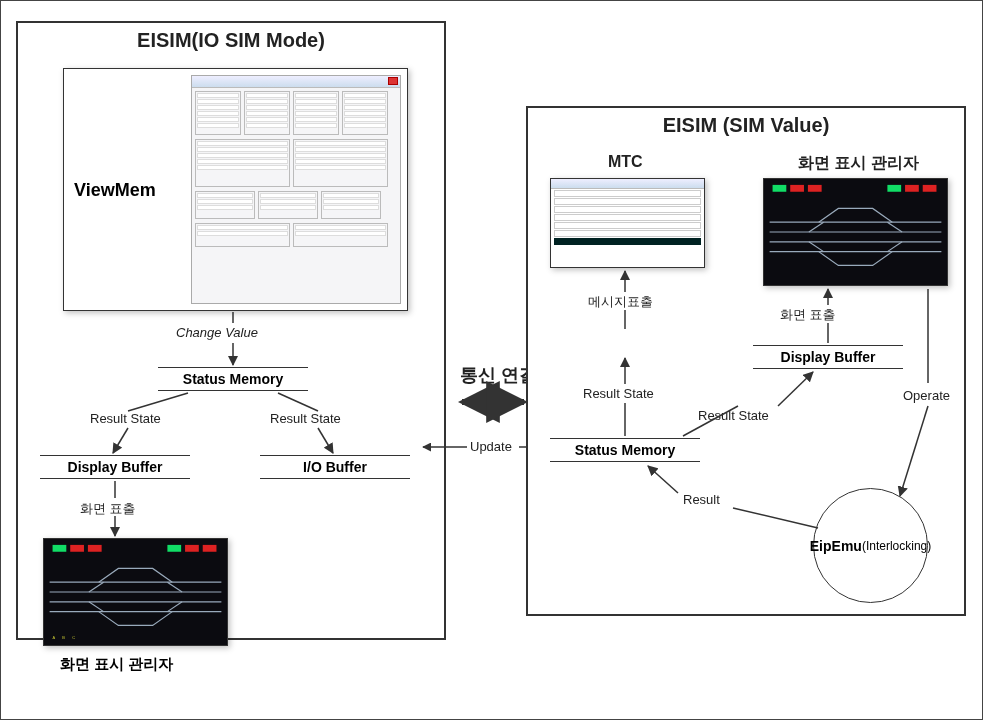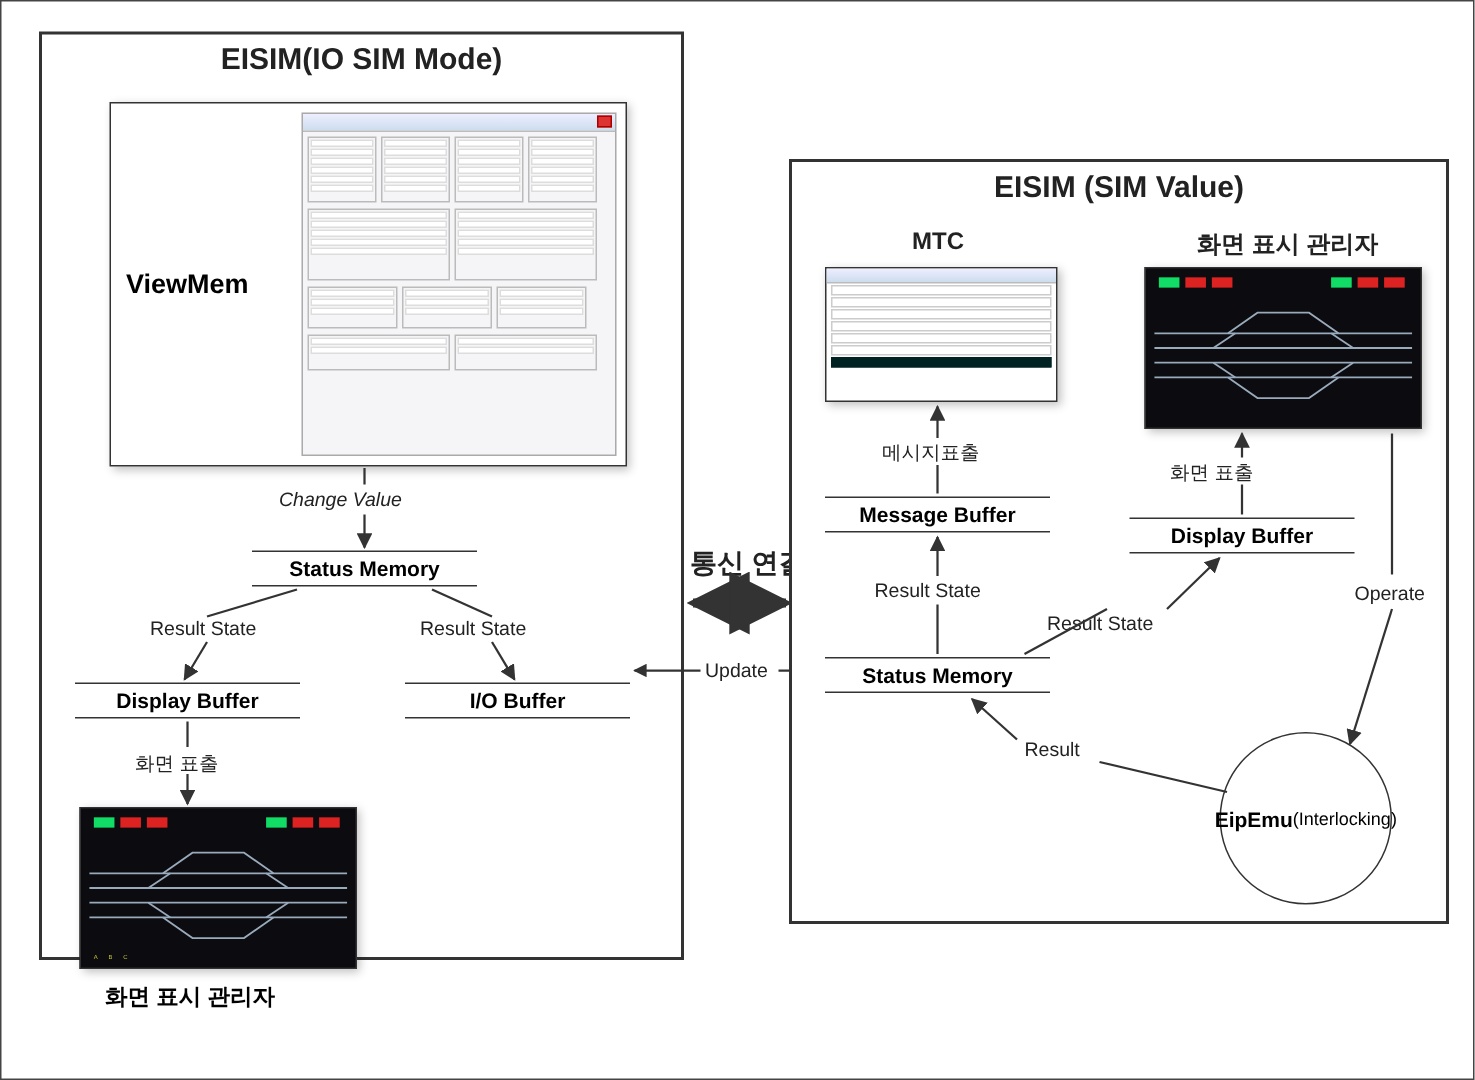--- a/index.html
+++ b/index.html
@@ -13,21 +13,21 @@
     width: 983px; height: 720px;
     border: 1px solid #444;
     margin: 0;
     background: #fff;
   }
   .panel {
     position: absolute;
     border: 2px solid #333;
     background: #fff;
   }
-  .panel-left { left: 25px; top: 20px; width: 430px; height: 619px; }
+  .panel-left { left: 15px; top: 20px; width: 430px; height: 619px; }
   .panel-right { left: 525px; top: 105px; width: 440px; height: 510px; }
   .panel-title {
     position: absolute; top: 6px; left: 0; right: 0;
     text-align: center;
     font-weight: 700;
     font-size: 20px;
     color: #222;
   }
   .node-box {
     position: absolute;
@@ -336,21 +336,20 @@
           <rect x="125" y="6" width="14" height="7" fill="#1d6"></rect>
             <rect x="143" y="6" width="14" height="7" fill="#d22"></rect>
             <rect x="161" y="6" width="14" height="7" fill="#d22"></rect>
         </g>
       </svg>
     </div>
 
     <div class="lbl" style="left:60px;top:185px;">메시지표출</div>
     <div class="lbl" style="left:252px;top:198px;">화면 표출</div>
 
-    <div class="node-box" style="left:22px;top:223px;width:150px;">Message Buffer</div>
     <div class="node-box" style="left:225px;top:237px;width:150px;">Display Buffer</div>
 
     <div class="lbl" style="left:55px;top:278px;">Result State</div>
     <div class="lbl" style="left:170px;top:300px;">Result State</div>
 
     <div class="node-box" style="left:22px;top:330px;width:150px;">Status Memory</div>
 
     <div class="lbl" style="left:155px;top:384px;">Result</div>
     <div class="lbl" style="left:375px;top:280px;">Operate</div>
 

